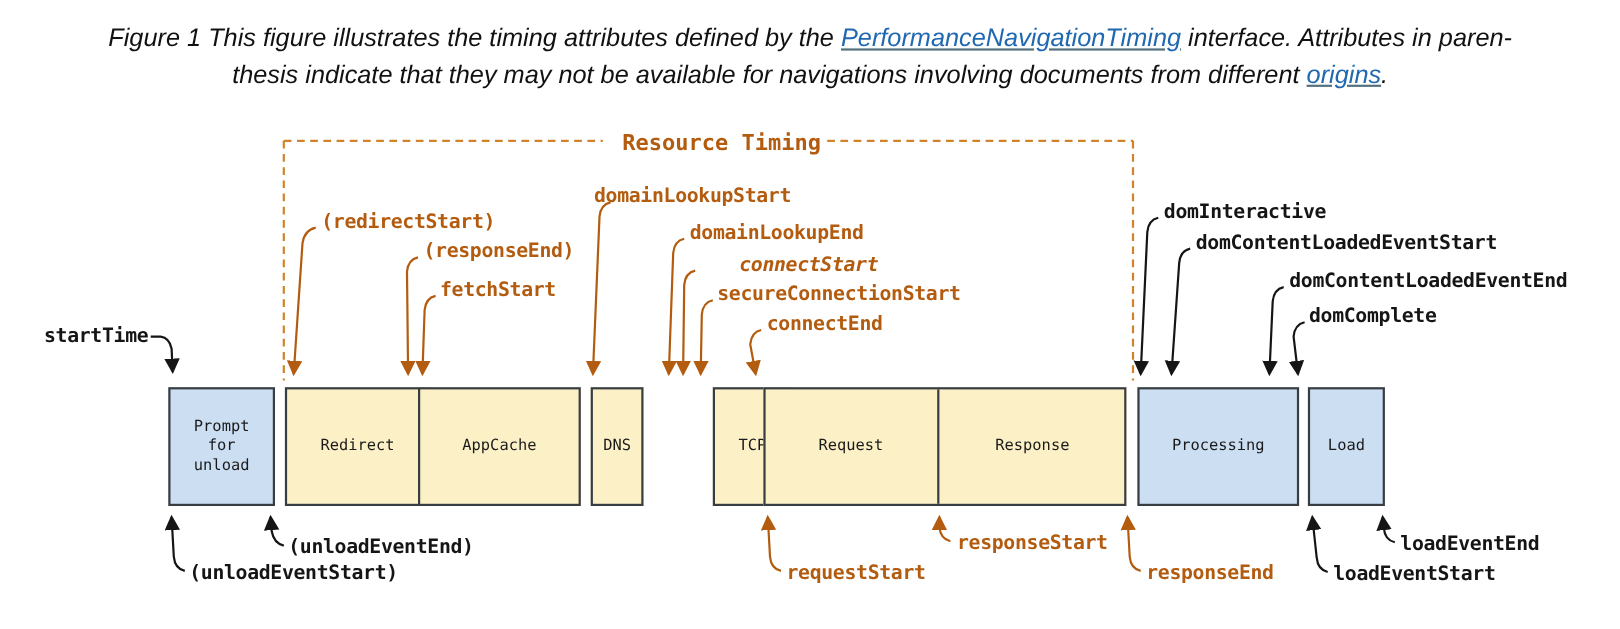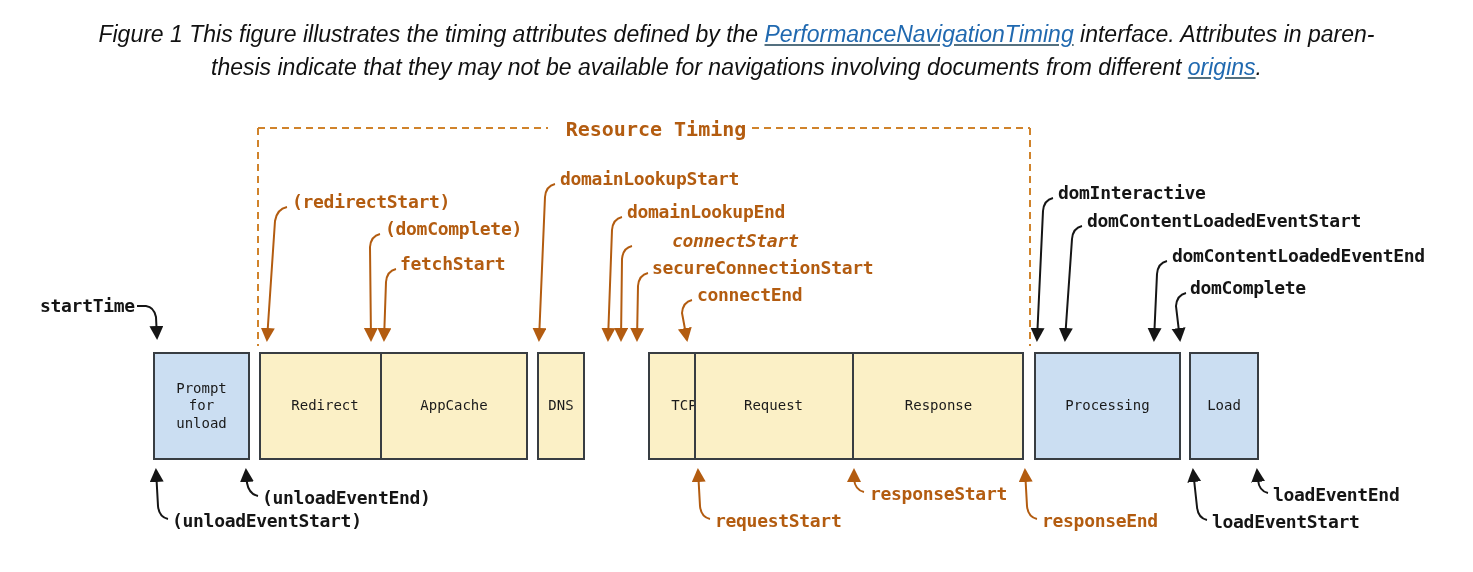--- a/index.html
+++ b/index.html
@@ -126,23 +126,23 @@
   <div class="tbox blue" style="left:1034px;width:147px;">
       <span>Processing</span>
     </div>
   <div class="tbox blue" style="left:1189px;width:70px;">
       <span>Load</span>
     </div>
 
   <div class="lbl black" style="left:40px;top:295px;">startTime</div>
 
   <div class="lbl orange" style="left:292px;top:191px;">(redirectStart)</div>
-  <div class="lbl orange" style="left:385px;top:218px;">(domComplete)</div>
+  <div class="lbl orange" style="left:385px;top:218px;">(responseEnd)</div>
   <div class="lbl orange" style="left:400px;top:253px;">fetchStart</div>
-  <div class="lbl orange" style="left:560px;top:168px;">domainLookupStart</div>
+  <div class="lbl orange" style="left:540px;top:168px;">domainLookupStart</div>
   <div class="lbl orange" style="left:627px;top:201px;">domainLookupEnd</div>
   <div class="lbl orange" style="left:672px;top:230px;font-style:italic;">connectStart</div>
   <div class="lbl orange" style="left:652px;top:257px;">secureConnectionStart</div>
   <div class="lbl orange" style="left:697px;top:284px;">connectEnd</div>
 
   <div class="lbl black" style="left:1058px;top:182px;">domInteractive</div>
   <div class="lbl black" style="left:1087px;top:210px;">domContentLoadedEventStart</div>
   <div class="lbl black" style="left:1172px;top:245px;">domContentLoadedEventEnd</div>
   <div class="lbl black" style="left:1190px;top:277px;">domComplete</div>
 

